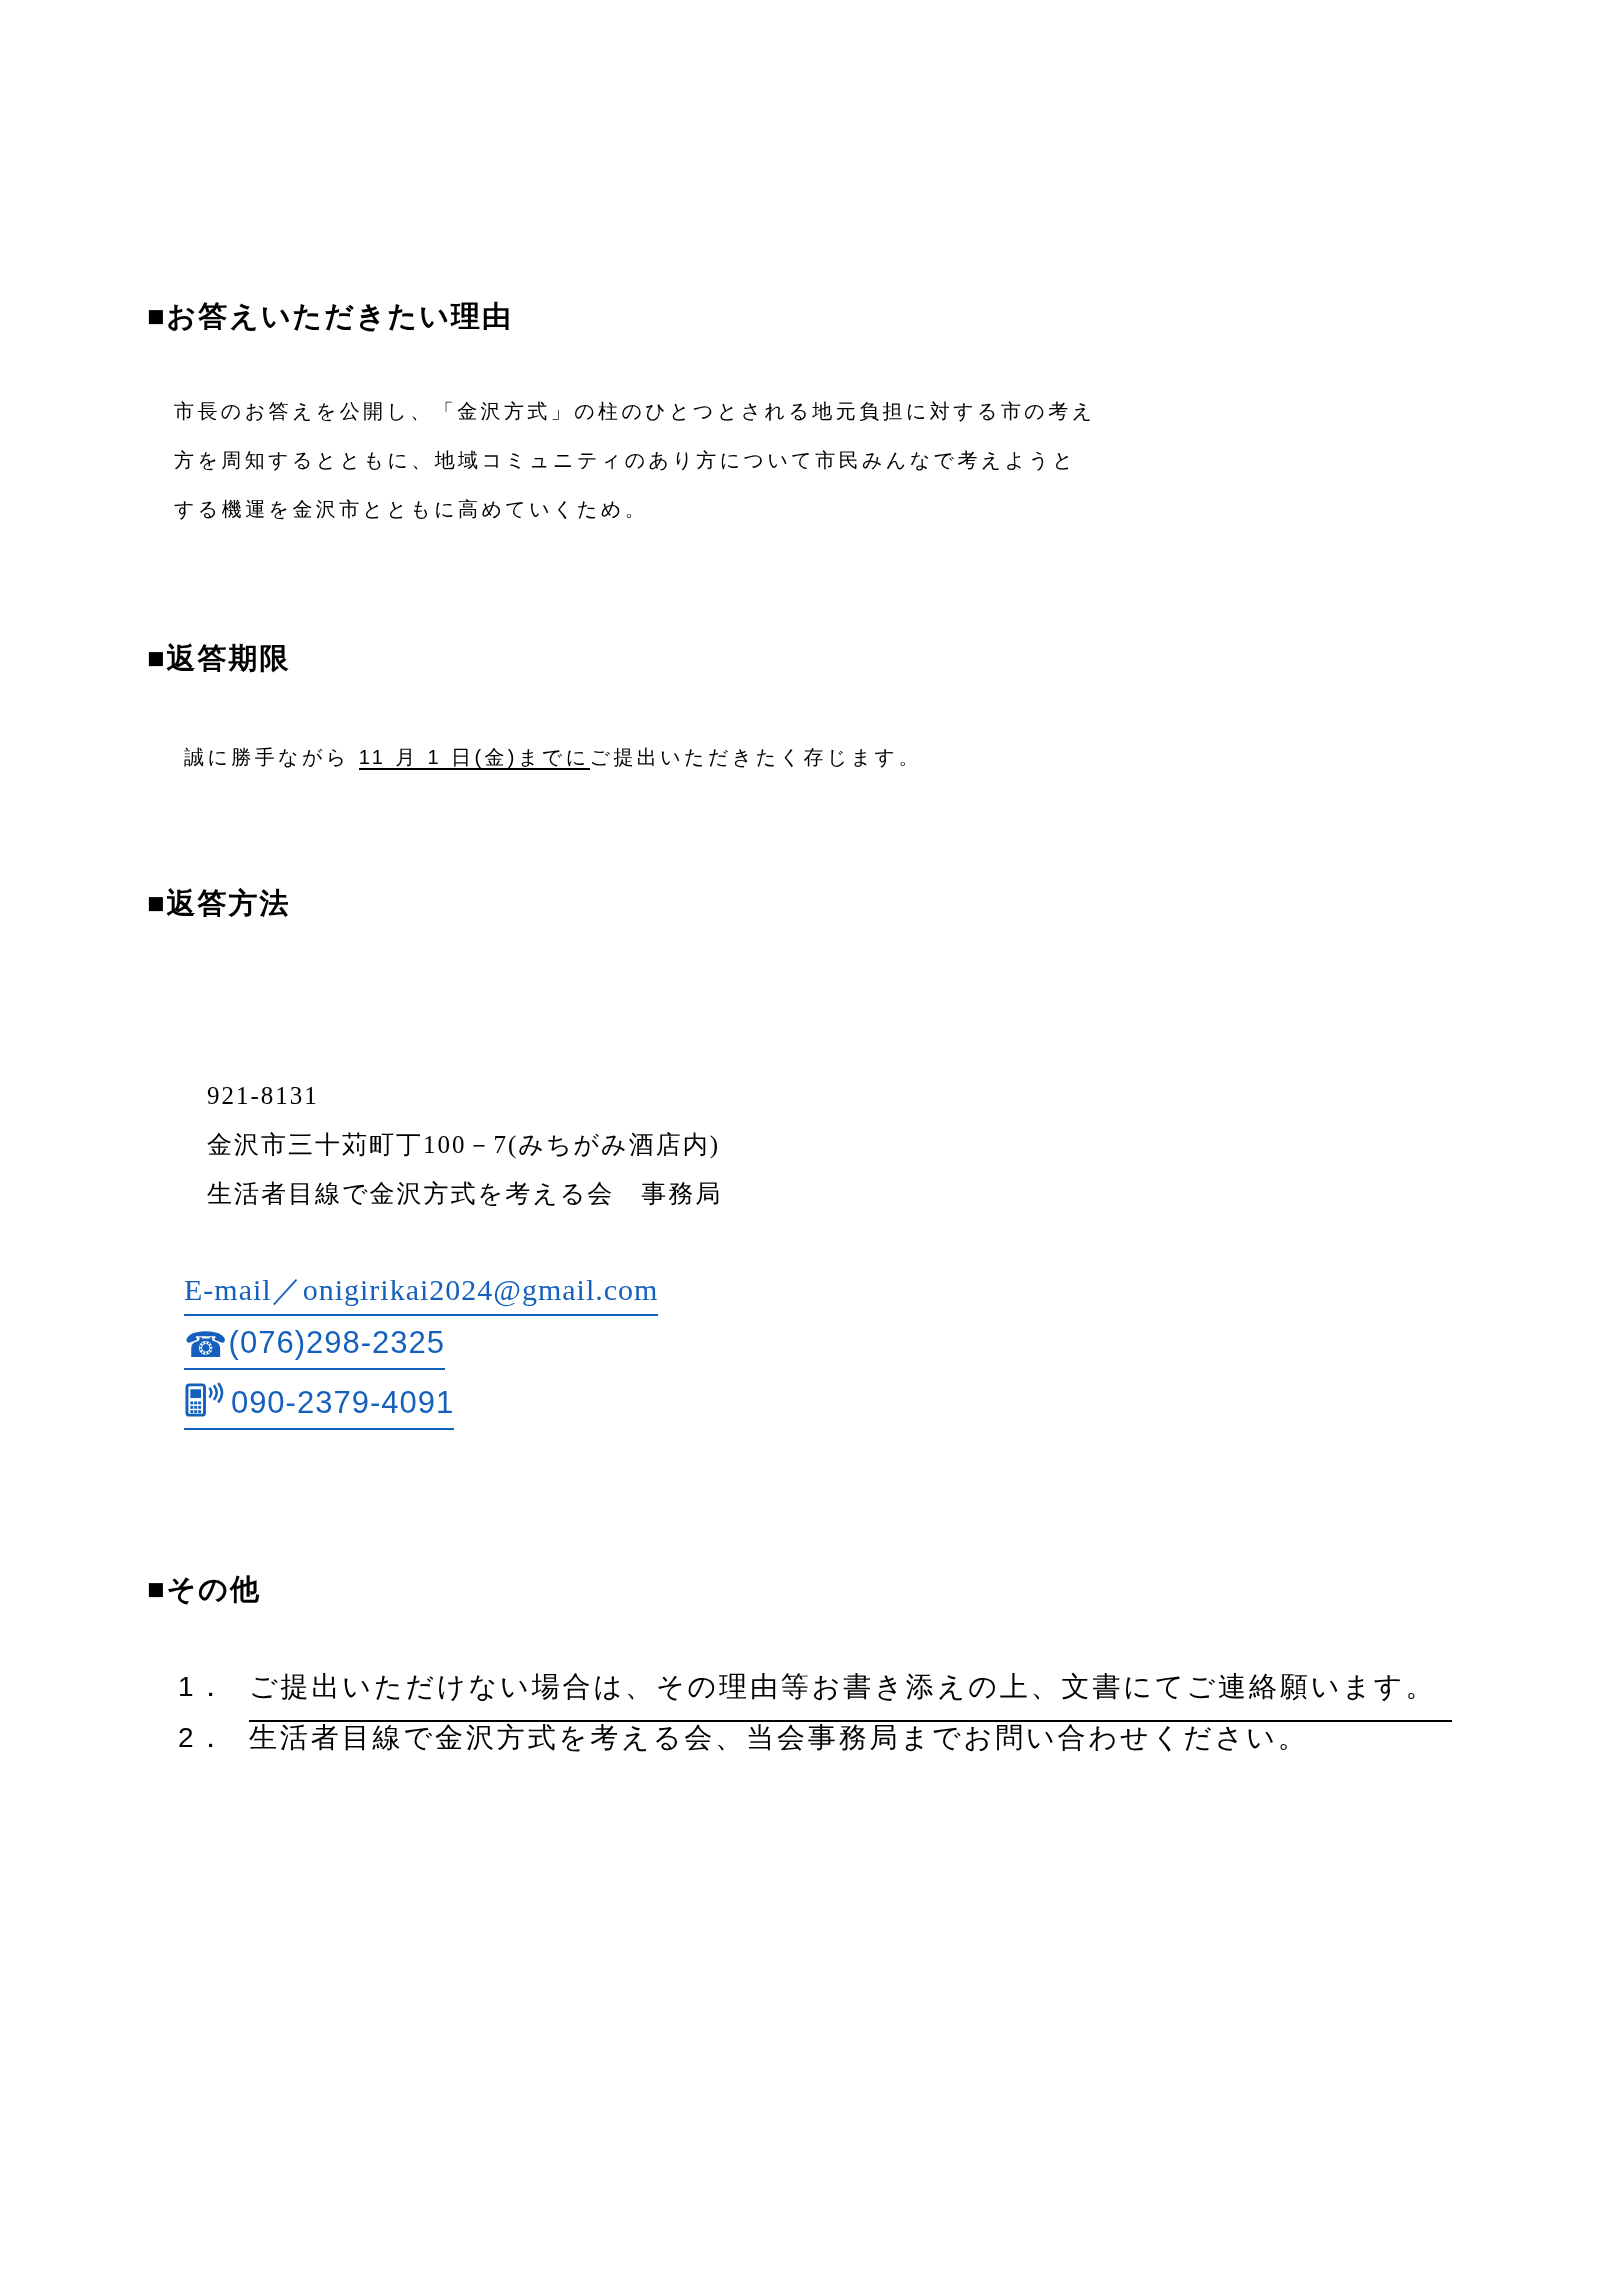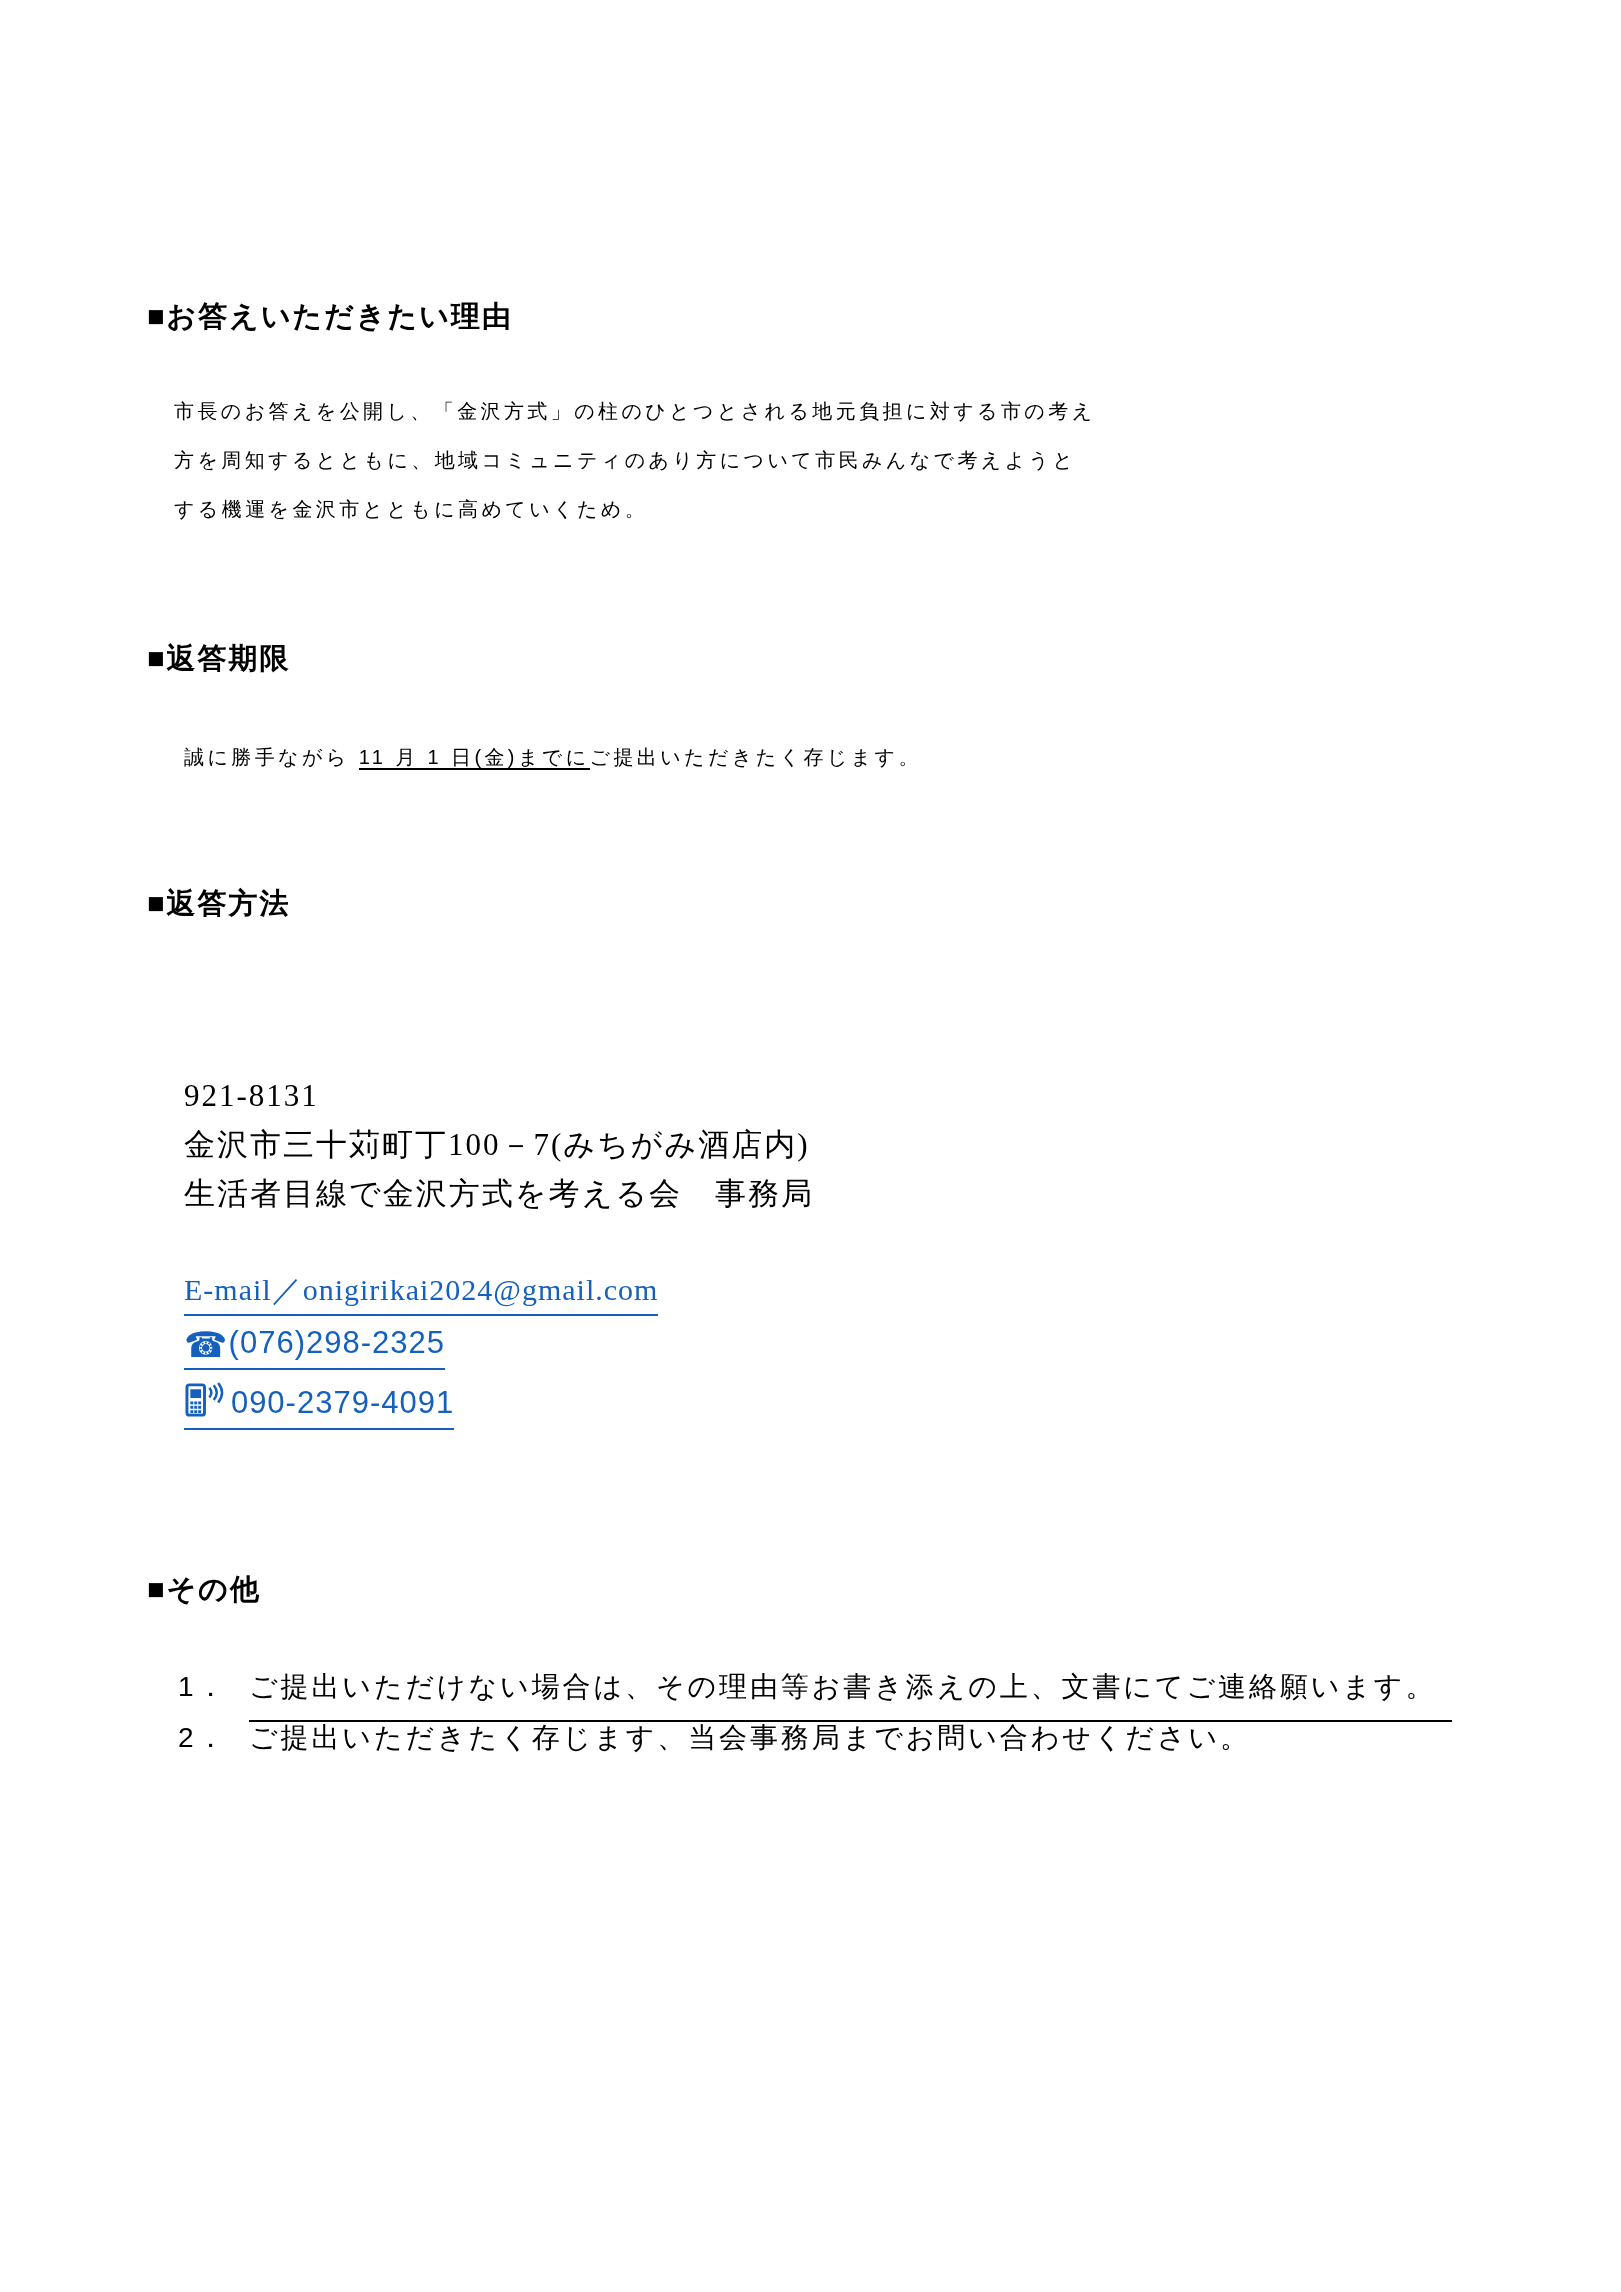--- a/index.html
+++ b/index.html
@@ -23,23 +23,24 @@
   .bodytext{
     font-size:20px;
     letter-spacing:3.4px;
     line-height:49px;
   }
   .u-black{
     border-bottom:2.9px solid #000000;
     padding-bottom:0;
   }
   .addr{
-    font-size:31px;
+    font-size:25px;
     letter-spacing:2px;
     line-height:49px;
+    margin-left:23px;
   }
   .link{
     color:#1560bc;
     border-bottom:2.9px solid #1560bc;
     padding-bottom:8px;
     cursor:pointer;
   }
   .link-email{font-size:30px;letter-spacing:1px;}
   .link-tel{font-size:31px;letter-spacing:1px;}
   .tel-glyph{
@@ -121,20 +122,20 @@
       </svg><span>090-2379-4091</span></span>
   </div>
 
   <div class="abs heading" style="left:147px; top:1570px;">■その他</div>
 
   <div class="abs sans list-row" style="left:178px; top:1661px;">
     <div>
       <span class="list-num">1．</span><span class="item-underline">ご提出いただけない場合は、その理由等お書き添えの上、文書にてご連絡願います。</span>
     </div>
     <div>
-      <span class="list-num">2．</span><span>ご提出いただきたく存じます、当会事務局までお問い合わせください。</span>
+      <span class="list-num">2．</span><span>生活者目線で金沢方式を考える会、当会事務局までお問い合わせください。</span>
     </div>
   </div>
 
   <div class="abs serif closing" style="left:1360px; top:2009px;">以上</div>
 
 </div>
 
 
 </body></html>

